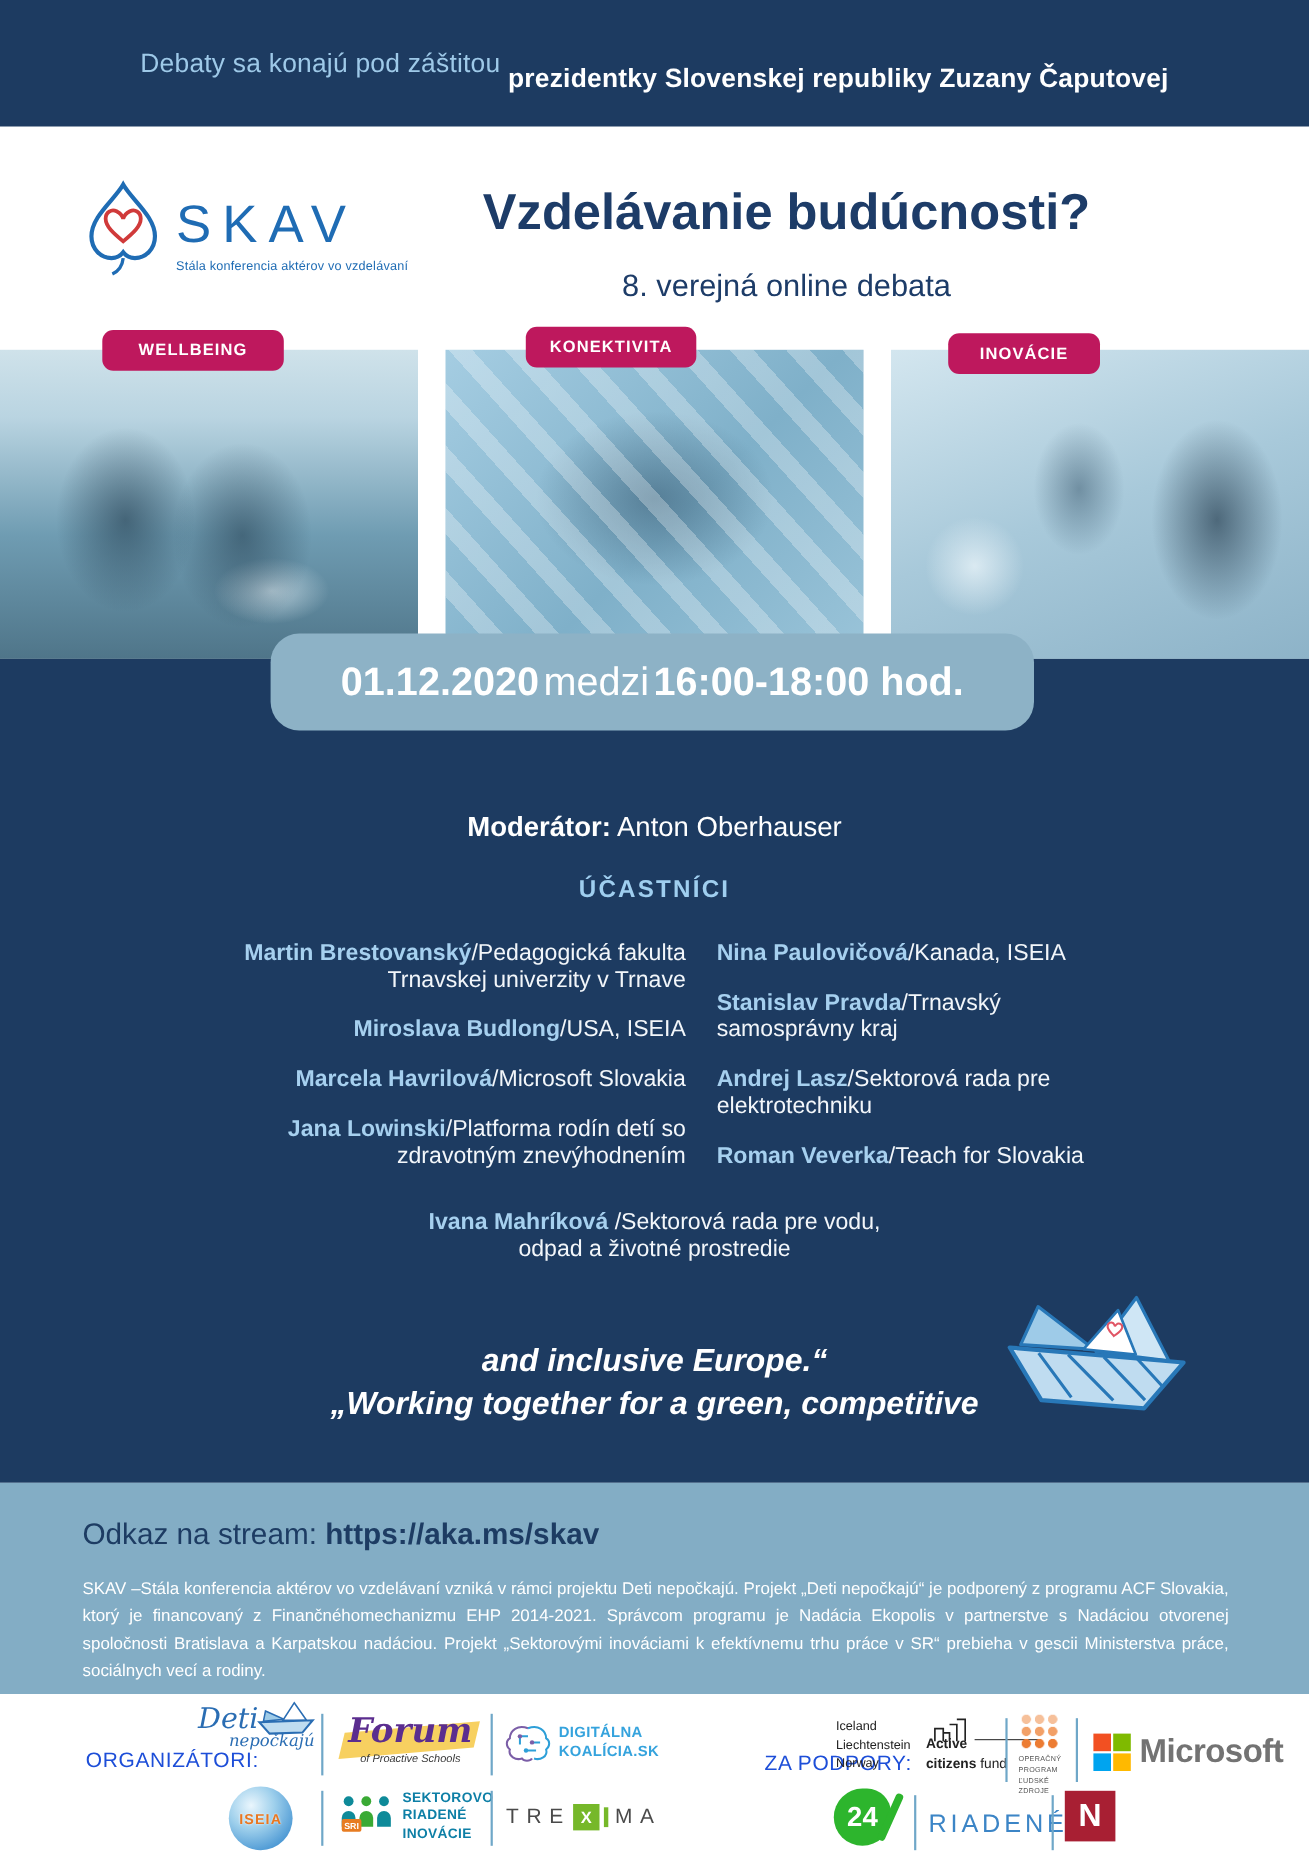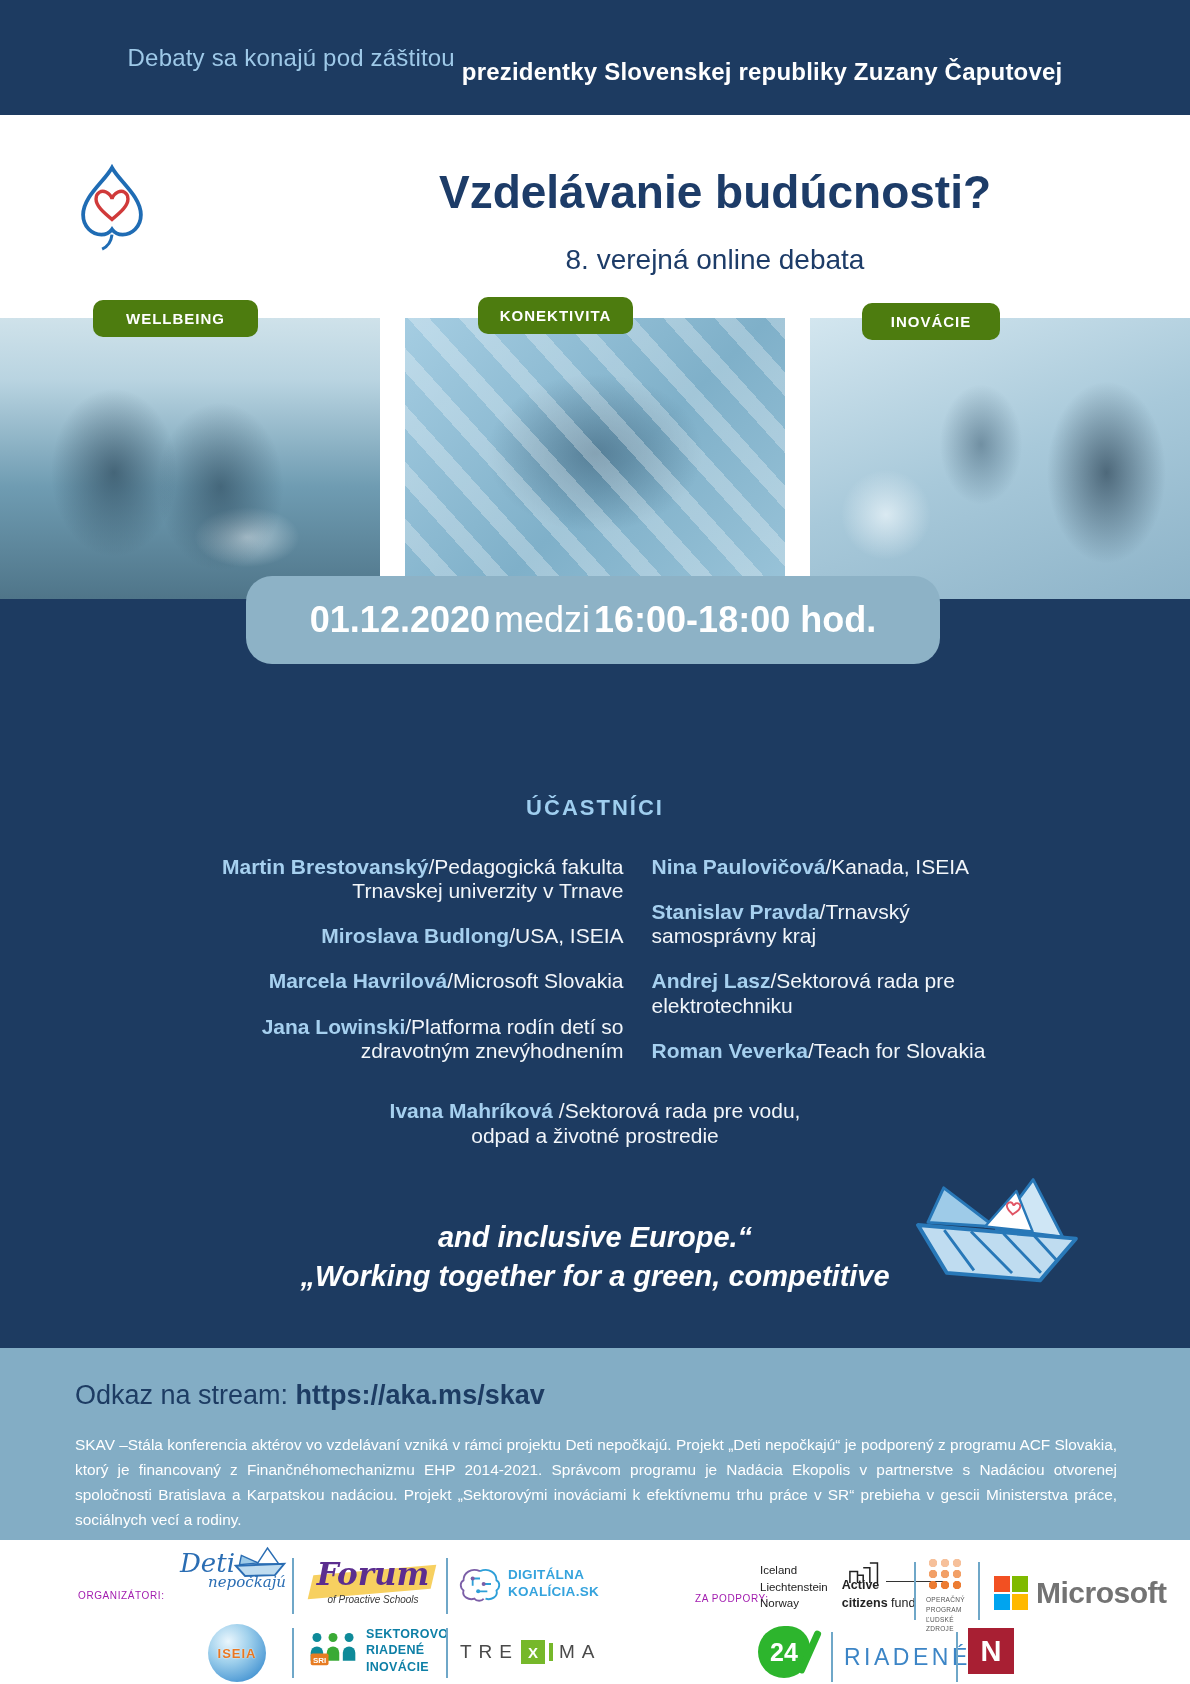--- a/index.html
+++ b/index.html
@@ -37,21 +37,21 @@
       repeating-linear-gradient(48deg, rgba(255,255,255,.28) 0 16px, rgba(255,255,255,0) 16px 38px),
       radial-gradient(150px 110px at 50% 48%, rgba(32,64,88,.45), rgba(32,64,88,0) 72%),
       linear-gradient(135deg, #a5cde2 0%, #7fb0c9 55%, #9ac4d9 100%); }
   .photo-3 { left:810px;
     background:
       radial-gradient(85px 130px at 78% 55%, rgba(22,44,62,.6), rgba(22,44,62,0) 70%),
       radial-gradient(55px 80px at 45% 45%, rgba(40,70,92,.45), rgba(40,70,92,0) 75%),
       radial-gradient(60px 60px at 20% 70%, rgba(240,248,252,.7), rgba(240,248,252,0) 75%),
       linear-gradient(160deg, #d3e6ef 0%, #a8c9da 50%, #8db3c8 100%); }
 
-  .pill { position:absolute; height:37px; background:#4d7c0f; border-radius:10px;
+  .pill { position:absolute; height:37px; background:#be185d; border-radius:10px;
           display:flex; align-items:center; justify-content:center;
           color:#ffffff; font-size:15px; font-weight:700; letter-spacing:1px; }
   .pill-1 { left:93px;  top:300px; width:165px; }
   .pill-2 { left:478px; top:297px; width:155px; }
   .pill-3 { left:862px; top:303px; width:138px; }
 
   
   .date-banner { position:absolute; left:246px; top:576px; width:694px; height:88px;
                  background:#8db2c6; border-radius:26px; display:flex; align-items:center;
                  justify-content:center; gap:4px; color:#ffffff; font-size:36px; z-index:3; }
@@ -82,21 +82,21 @@
   
   .band { position:absolute; left:0; top:1348px; width:1190px; height:192px; background:#83adc5; }
   .stream { position:absolute; left:75px; top:32px; font-size:27px; color:#1d3c63; }
   .stream .lbl { font-weight:400; white-space:pre; }
   .stream .lnk { font-weight:700; color:#1d3c63; text-decoration:none; }
   .about { position:absolute; left:75px; top:84px; width:1042px; color:#ffffff;
            font-size:15.4px; line-height:1.63; text-align:justify; }
 
   
   .footer { position:absolute; left:0; top:1540px; width:1190px; height:144px; background:#ffffff; }
-  .foot-label { position:absolute; font-size:10px; color:#a21caf; letter-spacing:.6px; }
+  .foot-label { position:absolute; font-size:19px; color:#1d4ed8; letter-spacing:.6px; }
   .org-label { left:78px; top:50px; }
   .sup-label { left:695px; top:53px; }
   .vdiv { position:absolute; width:2px; background:#6fa7c8; }
 
   
   .deti { position:absolute; left:178px; top:12px; width:108px; text-align:center;
           color:#2a6db3; font-family:"DejaVu Serif","Liberation Serif",serif; font-style:italic; }
   .deti .l1 { font-size:26px; line-height:.9; text-align:left; margin-left:2px; }
   .deti .l2 { font-size:15px; text-align:right; margin-top:-2px; }
   .deti svg { position:absolute; right:-2px; top:-6px; }
@@ -171,20 +171,24 @@
     <span class="pre">Debaty sa konajú pod záštitou </span>
       <span class="emph">prezidentky Slovenskej republiky Zuzany Čaputovej</span>
   </div>
 
   <div class="skav-logo">
     <svg viewBox="0 0 100 118" width="76" height="90">
       <path d="M50 6 C40 24 12 44 12 68 C12 84 24 94 36 94 C42 94 47 91 50 87 C53 91 58 94 64 94 C76 94 88 84 88 68 C88 44 60 24 50 6 Z" fill="none" stroke="#1f6cb4" stroke-width="5"></path>
       <path d="M50 74 C38 64 29 56 29 47 C29 39 36 35 42 38 C46 40 49 43 50 47 C51 43 54 40 58 38 C64 35 71 39 71 47 C71 56 62 64 50 74 Z" fill="none" stroke="#d03a3a" stroke-width="4.5"></path>
       <path d="M50 94 C49 103 46 109 37 113" fill="none" stroke="#1f6cb4" stroke-width="4"></path>
     </svg>
+    <div class="skav-text">
+      <div class="skav-name">SKAV</div>
+      <div class="skav-tag">Stála konferencia aktérov vo vzdelávaní</div>
+    </div>
   </div>
 
   <div class="title-block">
     <div class="main-title">Vzdelávanie budúcnosti?</div>
     <div class="sub-title">8. verejná online debata</div>
   </div>
 
   <div class="photo photo-1"></div>
   <div class="photo photo-2"></div>
   <div class="photo photo-3"></div>
@@ -200,20 +204,23 @@
   </div>
 
   <div class="date-banner">
     <span class="b">01.12.2020</span>
     <span class="r">medzi</span>
     <span class="b">16:00-18:00 hod.</span>
   </div>
 
   <div class="main-navy">
 
+    <div class="moderator">
+      <span class="lbl">Moderátor:</span><span> Anton Oberhauser</span>
+    </div>
 
     <div class="participants-heading">ÚČASTNÍCI</div>
 
     <div class="cols">
       <div class="col col-left">
         <div class="p-item"><span class="p-name">Martin Brestovanský</span><span class="p-role">/Pedagogická fakulta Trnavskej univerzity v Trnave</span></div>
         <div class="p-item"><span class="p-name">Miroslava Budlong</span><span class="p-role">/USA, ISEIA</span></div>
         <div class="p-item"><span class="p-name">Marcela Havrilová</span><span class="p-role">/Microsoft Slovakia</span></div>
         <div class="p-item"><span class="p-name">Jana Lowinski</span><span class="p-role">/Platforma rodín detí so zdravotným znevýhodnením</span></div>
       </div>

